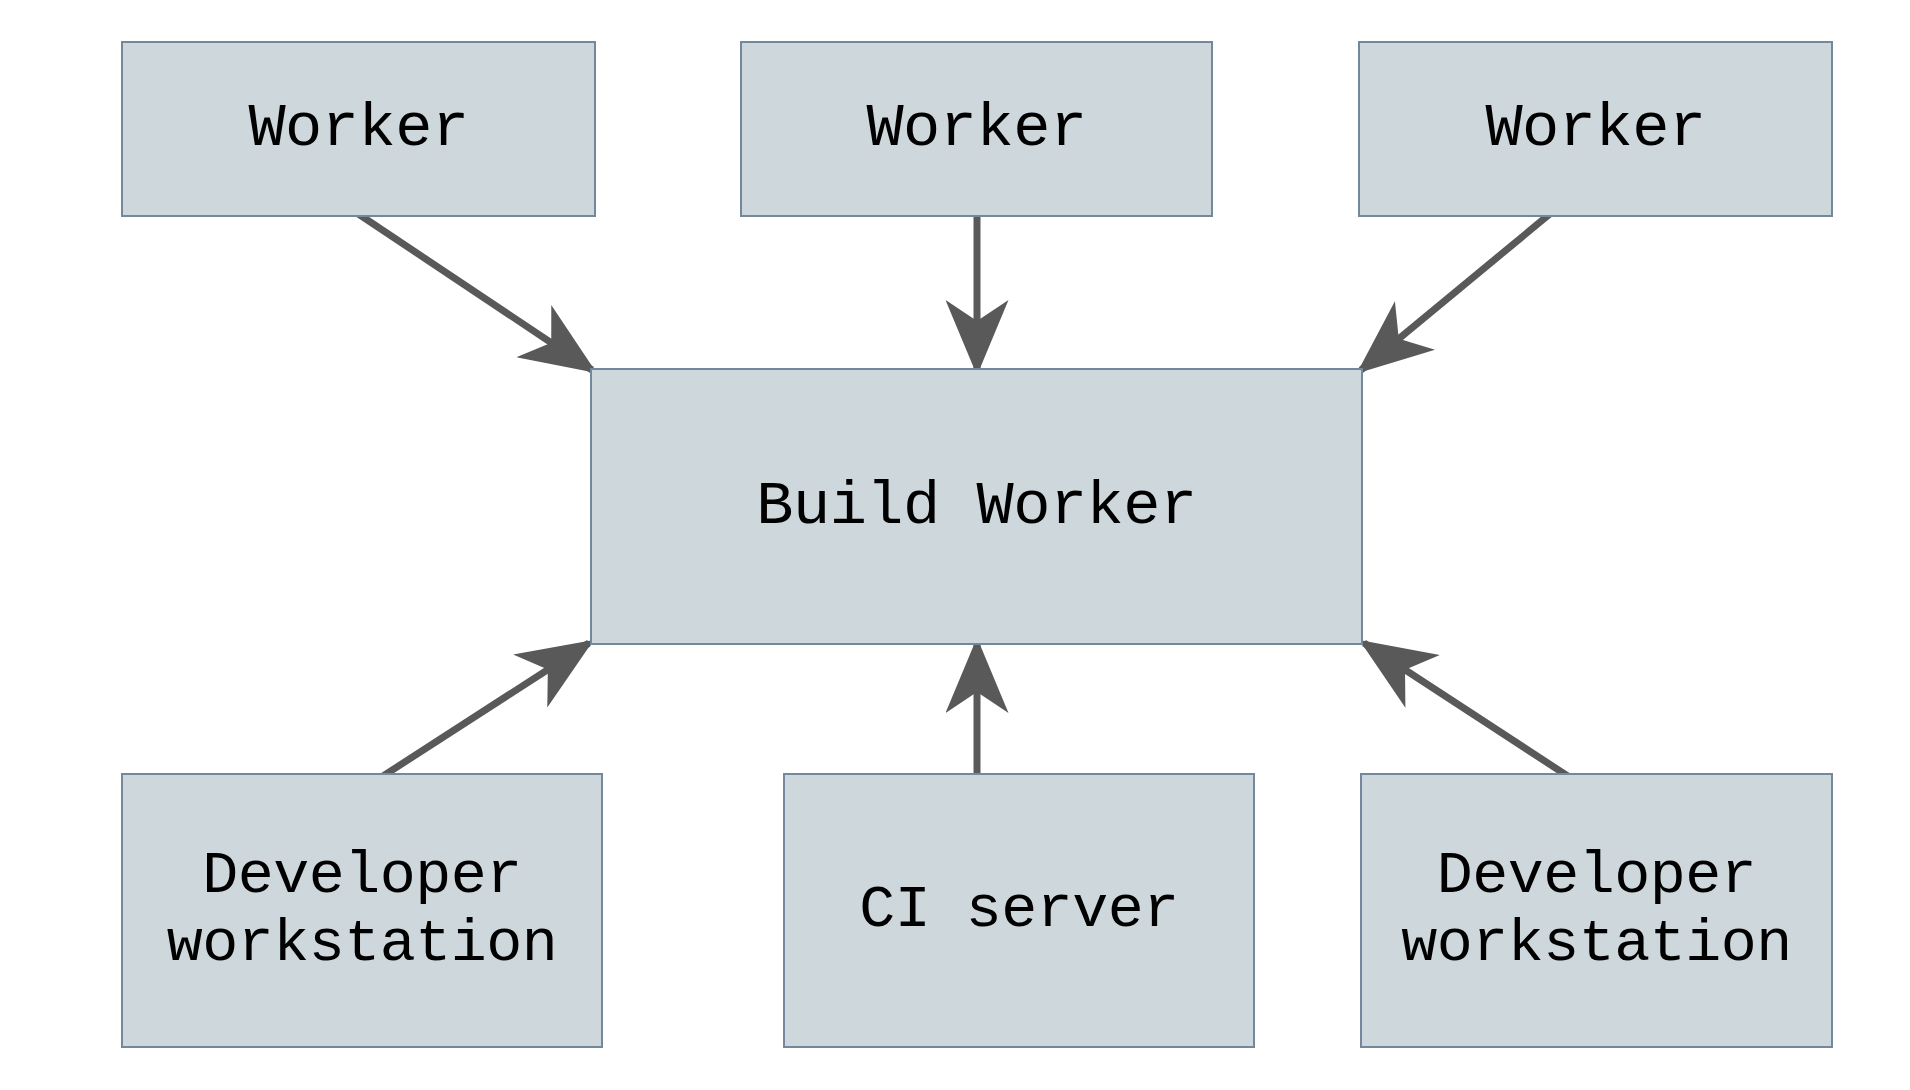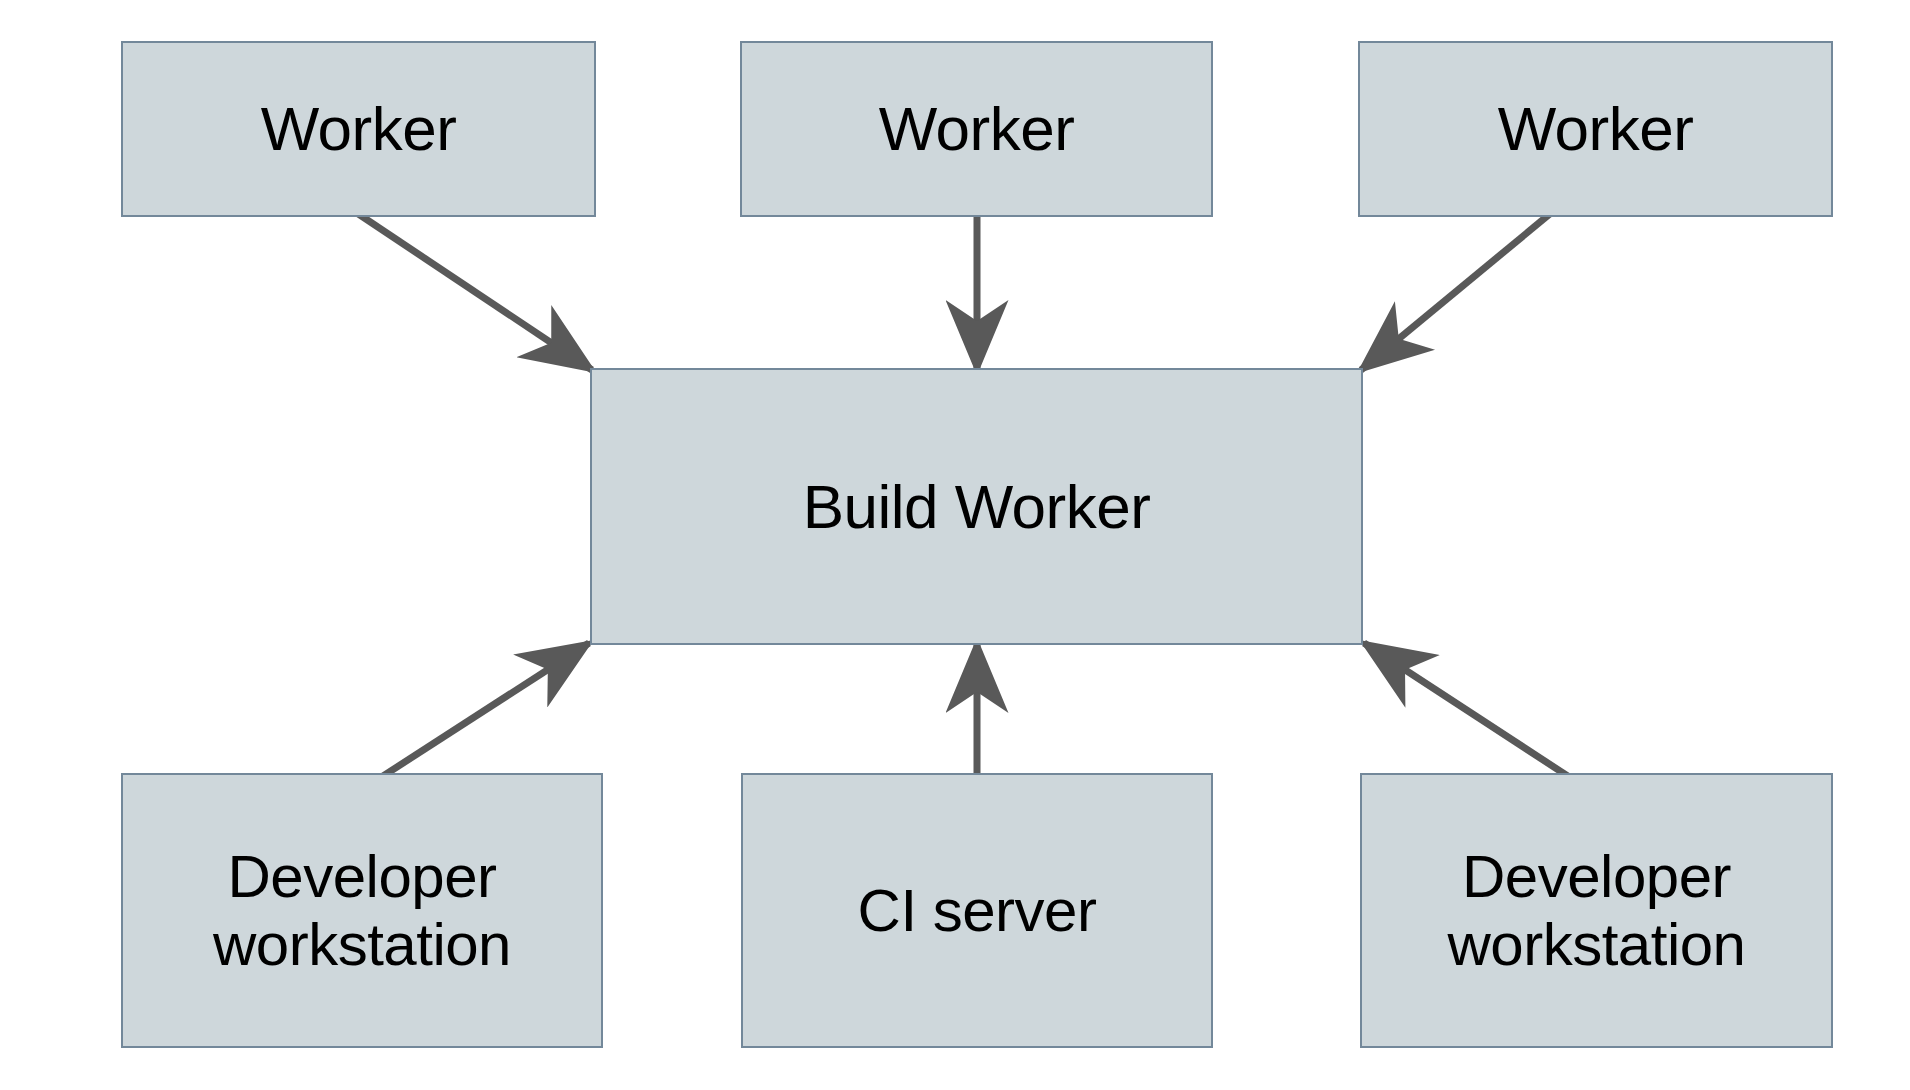--- a/index.html
+++ b/index.html
@@ -11,20 +11,21 @@
     width: 1910px;
     height: 1090px;
     overflow: hidden;
     font-family: "Liberation Sans", "DejaVu Sans", sans-serif;
   }
   #diagram-canvas {
     position: relative;
     width: 1910px;
     height: 1090px;
     background: #ffffff;
+    font-family: Liberation Mono, monospace;
   }
   #edge-layer {
     position: absolute;
     left: 0;
     top: 0;
     width: 1910px;
     height: 1090px;
   }
   .node {
     position: absolute;
@@ -84,21 +85,21 @@
 
   <div class="node" style="left: 590px; top: 368px; width: 773px; height: 277px; background: rgb(206, 215, 219); border-color: rgb(115, 136, 154);">
     <span class="node-label">Build Worker</span>
   </div>
 
   <div class="node" style="left: 121px; top: 773px; width: 482px; height: 275px; background: rgb(206, 215, 219); border-color: rgb(115, 136, 154);">
     <span class="node-label small">Developer
 workstation</span>
   </div>
 
-  <div class="node" style="left: 741px; top: 773px; width: 472px; height: 275px; background: rgb(206, 215, 219); border-color: rgb(115, 136, 154);">
+  <div class="node" style="left: 783px; top: 773px; width: 472px; height: 275px; background: rgb(206, 215, 219); border-color: rgb(115, 136, 154);">
     <span class="node-label small">CI server</span>
   </div>
 
   <div class="node" style="left: 1360px; top: 773px; width: 473px; height: 275px; background: rgb(206, 215, 219); border-color: rgb(115, 136, 154);">
     <span class="node-label small">Developer
 workstation</span>
   </div>
 
 </div>
 

